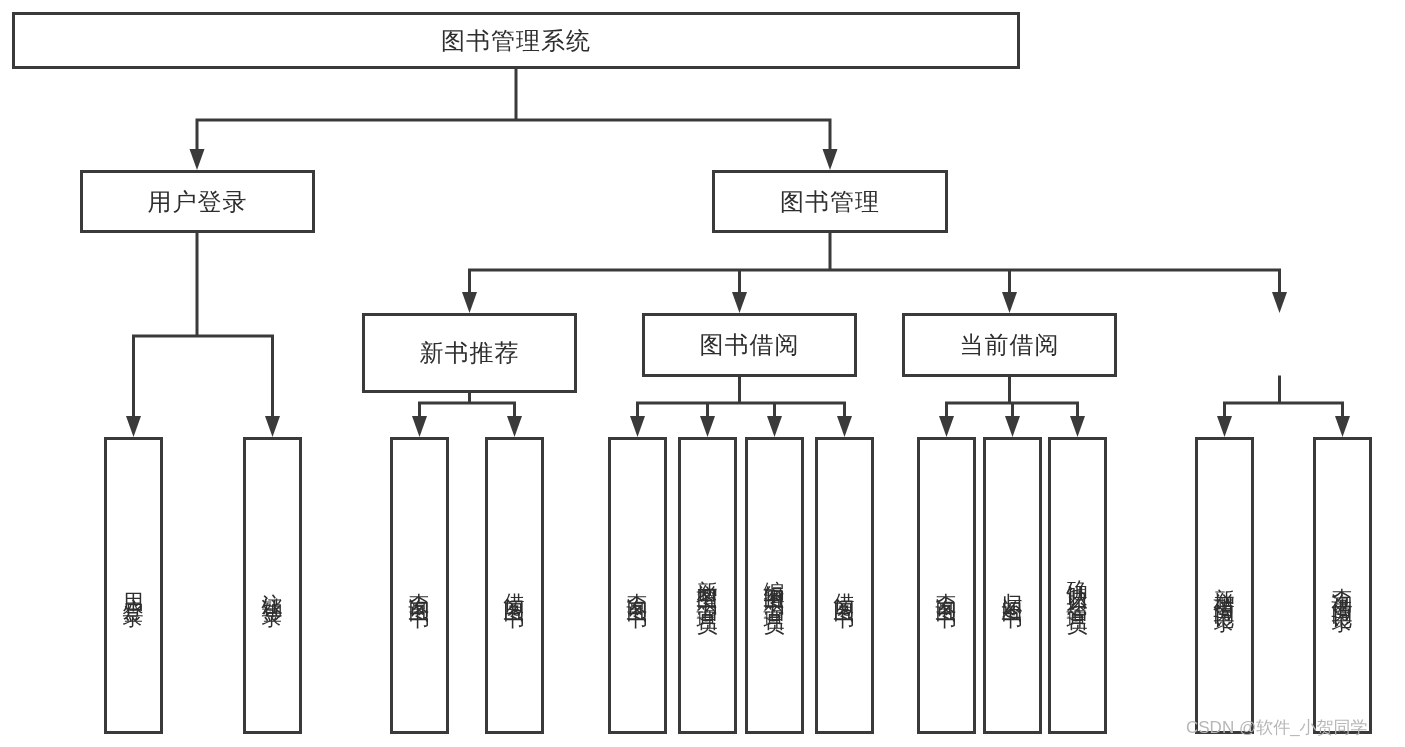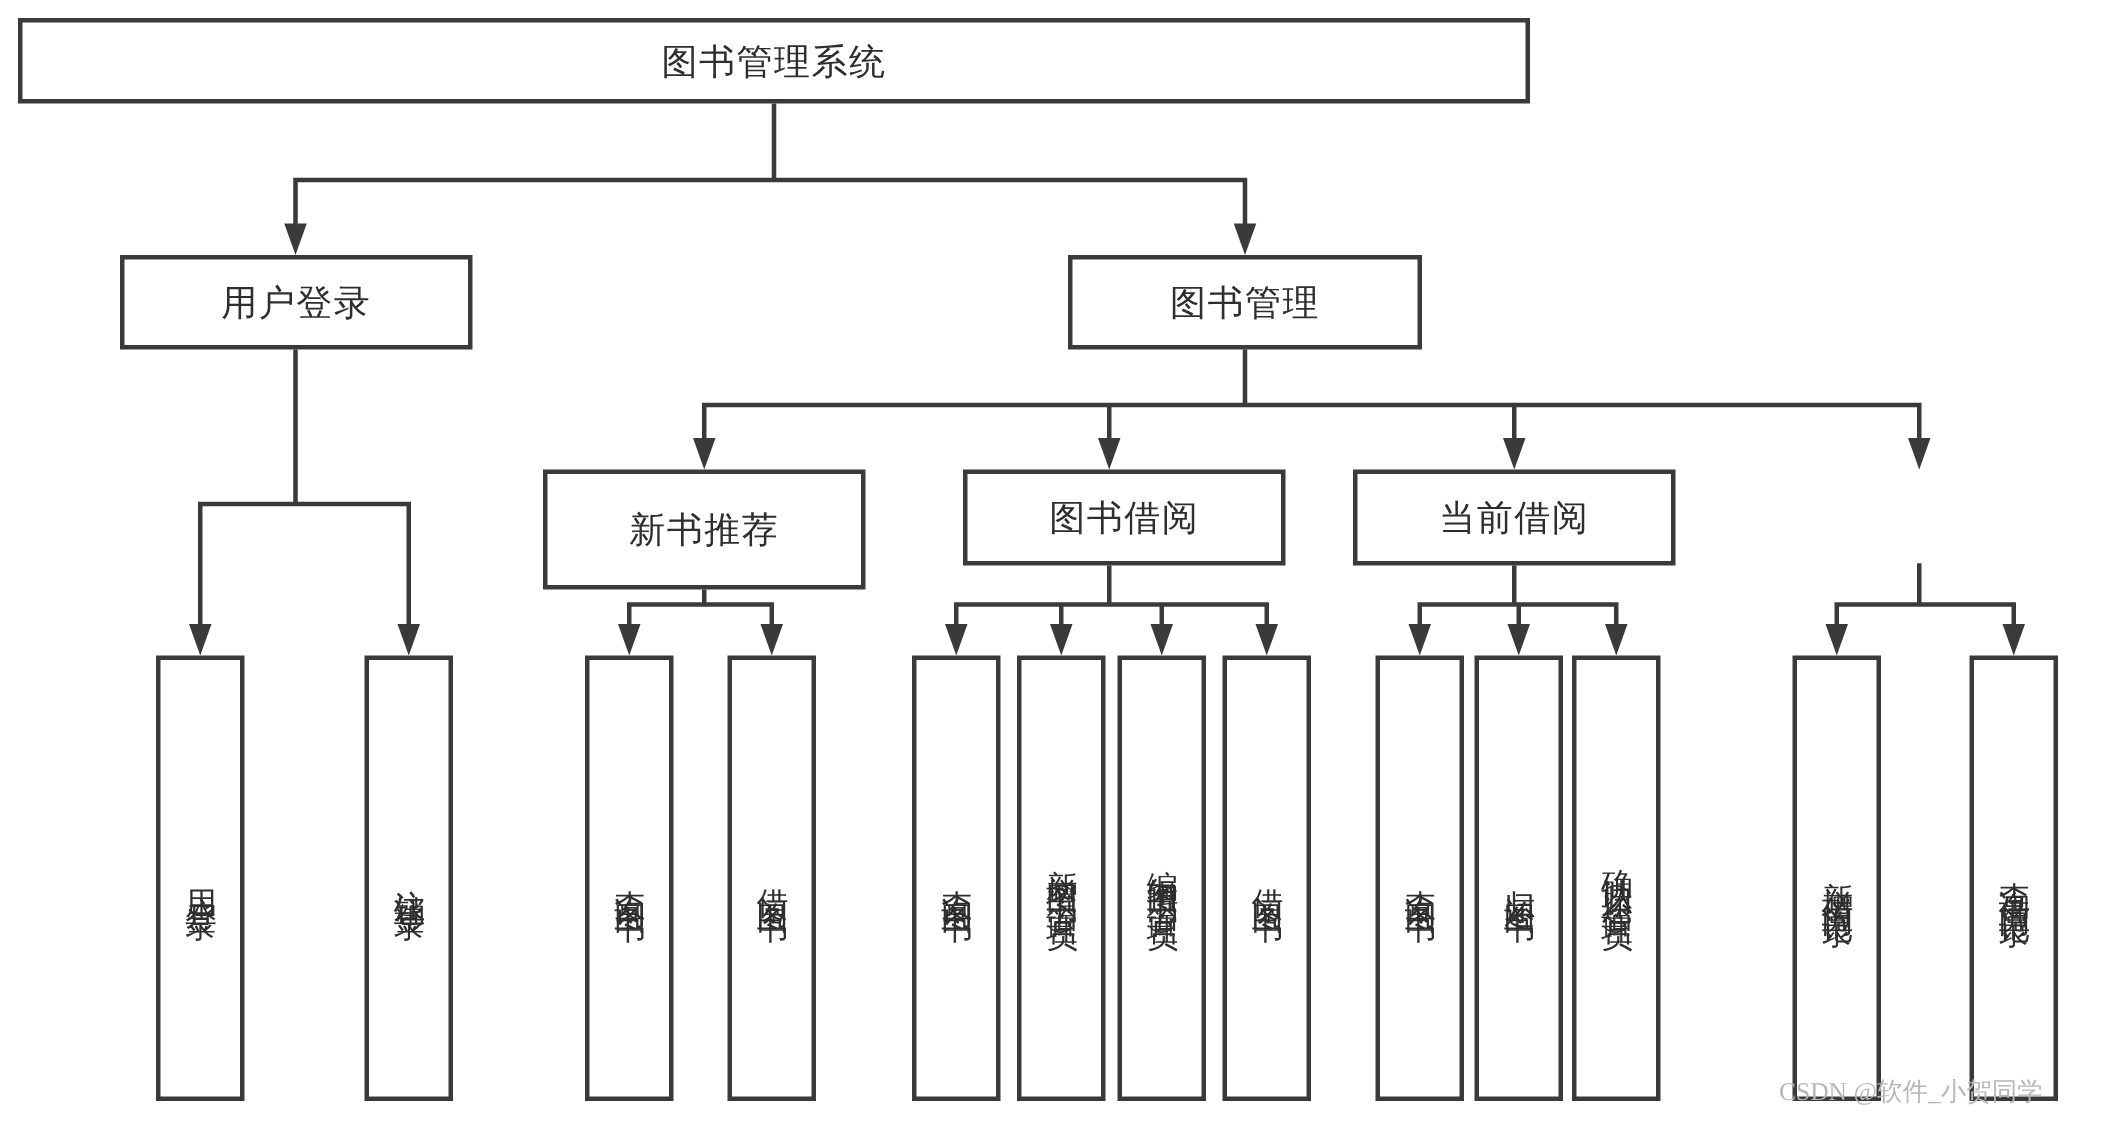--- a/index.html
+++ b/index.html
@@ -30,21 +30,20 @@
     line-height:1.0;
   }
   .watermark{
     position:absolute;
     left:1186px;top:716px;
     width:210px;
     font-size:17px;
     color:#b7b7b7;
     white-space:nowrap;
     z-index:3;
-    font-family:Liberation Serif, serif;
   }
 </style>
 </head>
 <body>
 
 <div class="canvas">
 
   <svg class="wires" viewBox="0 0 1405 747" xmlns="http://www.w3.org/2000/svg">
     <g stroke="#3a3a3a" stroke-width="3" fill="none" stroke-linecap="square">
       <path d="M516 69V120M197 120H830M197 120V151M830 120V151"></path>

